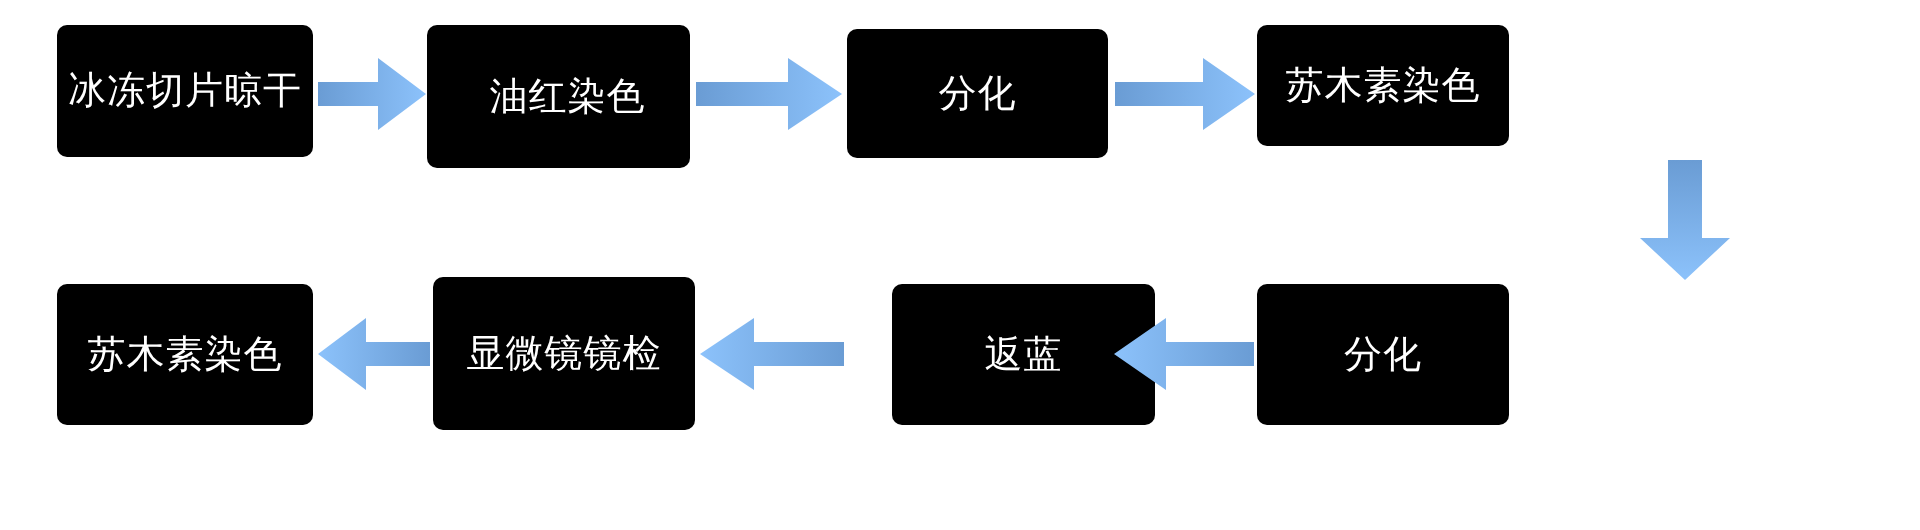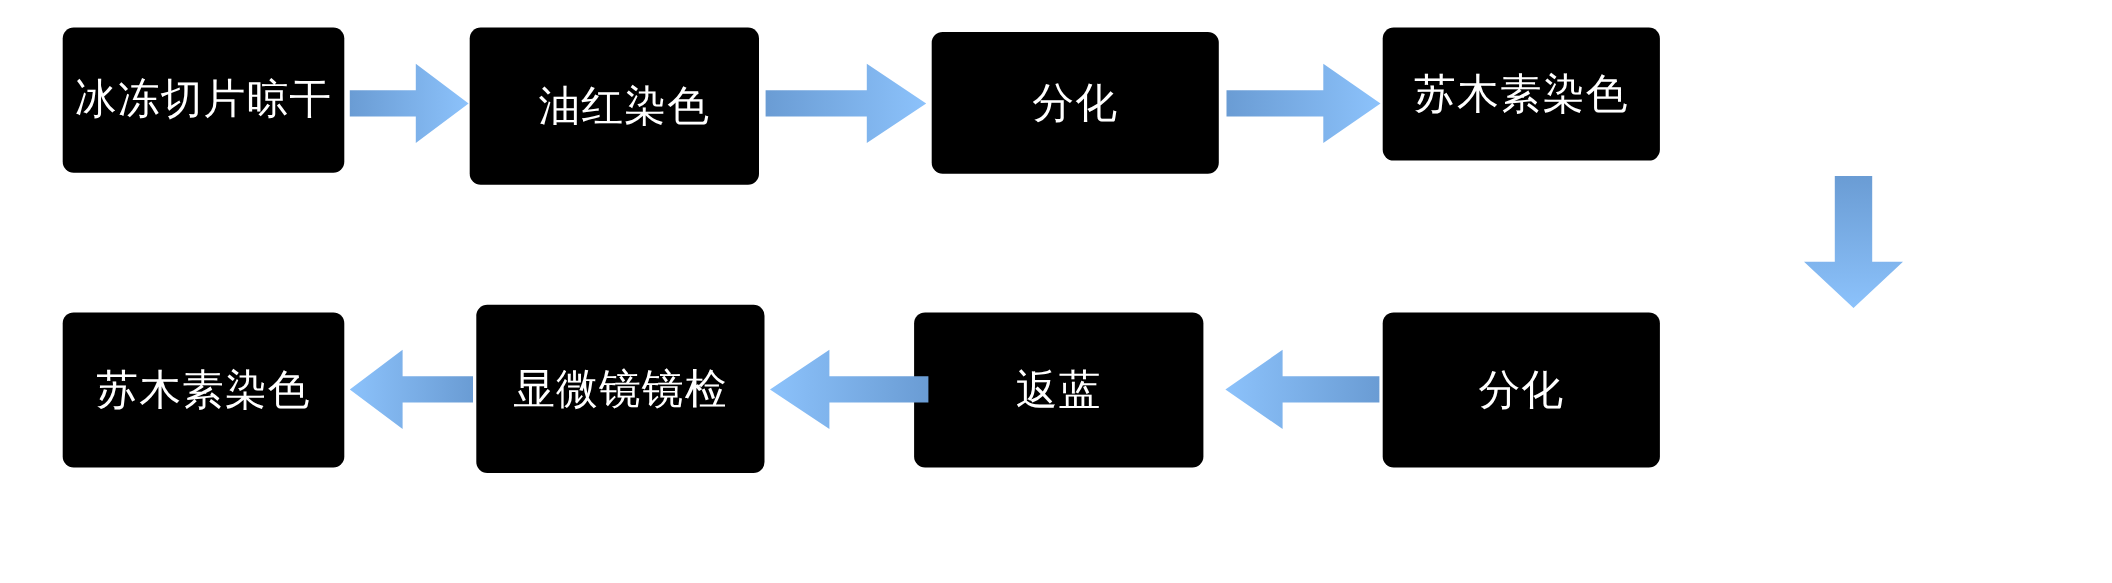--- a/index.html
+++ b/index.html
@@ -65,21 +65,21 @@
   </div>
 
   <div class="node" style="left:1257px; top:25px; width:252px; height:121px;">
     <span class="node-label">苏木素染色</span>
   </div>
 
   <div class="node" style="left:1257px; top:284px; width:252px; height:141px;">
     <span class="node-label">分化</span>
   </div>
 
-  <div class="node" style="left:831px; top:284px; width:263px; height:141px;">
+  <div class="node" style="left:892px; top:284px; width:263px; height:141px;">
     <span class="node-label">返蓝</span>
   </div>
 
   <div class="node" style="left:433px; top:277px; width:262px; height:153px;">
     <span class="node-label">显微镜镜检</span>
   </div>
 
   <div class="node" style="left:57px; top:284px; width:256px; height:141px;">
     <span class="node-label">苏木素染色</span>
   </div>

